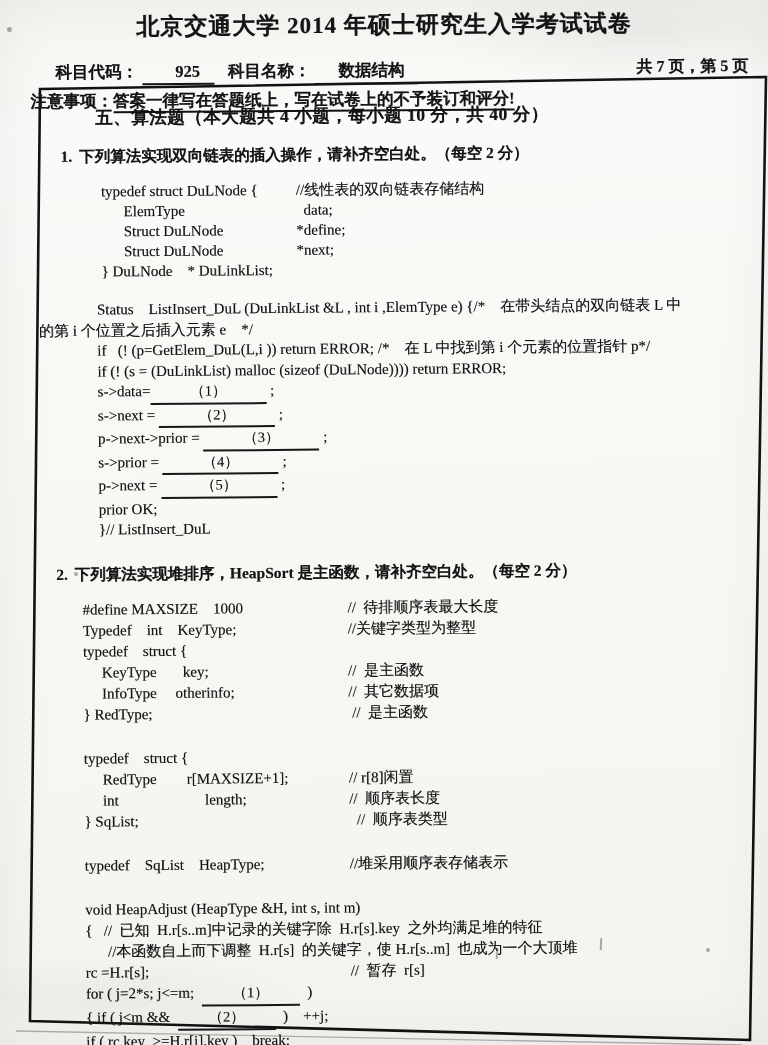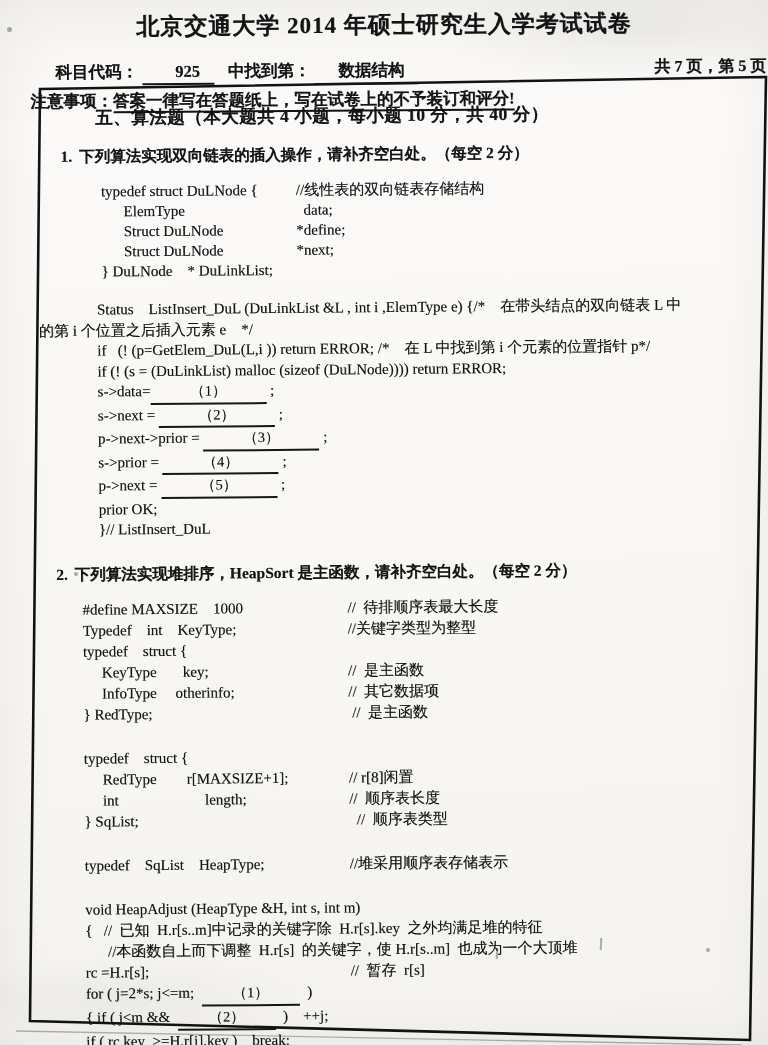--- a/index.html
+++ b/index.html
@@ -14,21 +14,21 @@
     color:#141414;
     text-shadow:.3px .1px 0 rgba(10,10,10,.45);
   }
   
   .header { position:absolute; top:0; left:0; width:768px; transform:rotate(-.4deg); transform-origin:20px 20px; }
   .title { margin-top:12px; text-align:center; font-size:23px; font-weight:bold; letter-spacing:1px; }
   .meta { position:relative; margin-top:5px; padding-left:55px; font-size:16.5px; font-weight:bold; }
   .uline { display:inline-block; text-align:right; border-bottom:2.2px solid #151515; padding:0 14px 1px 14px; margin:0 10px 0 4px; }
   .uline.code-val { min-width:44px; }
   .uline.name-val { min-width:76px;margin-top:14px; }
-  .pageinfo { position:absolute; right:2px; top:13px; font-size:16px; font-weight:bold; white-space:nowrap; }
+  .pageinfo { position:absolute; right:20px; top:13px; font-size:16px; font-weight:bold; white-space:nowrap; }
   .notice { margin-top:4px; padding-left:30px; font-size:16.5px; font-weight:bold; white-space:nowrap; }
   .notice-ul { border-bottom:2.4px solid #121212; padding-bottom:1px; }
   
   .frame { position:absolute; left:0; top:0; pointer-events:none; }
   
   .content { position:absolute; left:0; top:96px; width:768px; transform:rotate(-.5deg); transform-origin:40px 0; }
   .sec-heading { margin:10px 0 0 95px; font-size:17.5px; font-weight:bold; letter-spacing:.5px; }
   .q-row { white-space:nowrap; }
   .q1-row { margin:17px 0 0 60px; font-size:15.5px; font-weight:bold; }
   .q2-row { margin:24px 0 0 52px; font-size:15.5px; font-weight:bold; }
@@ -66,21 +66,21 @@
   <div class="artifact dot" style="left:7px; top:27px; width:5px; height:5px;"></div>
   <div class="artifact dot" style="left:74px; top:572px; width:4px; height:4px;"></div>
   <div class="artifact" style="left:496px; top:948px; width:2px; height:11px; transform:rotate(4deg);"></div>
   <div class="artifact" style="left:600px; top:938px; width:2px; height:12px; transform:rotate(3deg);"></div>
   <div class="artifact dot" style="left:706px; top:948px; width:4px; height:4px;"></div>
 
   <div class="header">
     <div class="title">北京交通大学 2014 年硕士研究生入学考试试卷</div>
     <div class="meta">
       <span>科目代码：</span><span class="uline code-val">925</span>
-      <span>中找到第：</span><span class="uline name-val">数据结构</span>
+      <span>科目名称：</span><span class="uline name-val">数据结构</span>
       <span class="pageinfo">共 7 页，第 5 页</span>
     </div>
     <div class="notice">
       <span>注意事项：</span><span class="notice-ul">答案一律写在答题纸上，写在试卷上的不予装订和评分!</span>
     </div>
   </div>
 
   <div class="content">
 
     <div class="sec-heading">五、算法题（本大题共 4 小题，每小题 10 分，共 40 分）</div>

